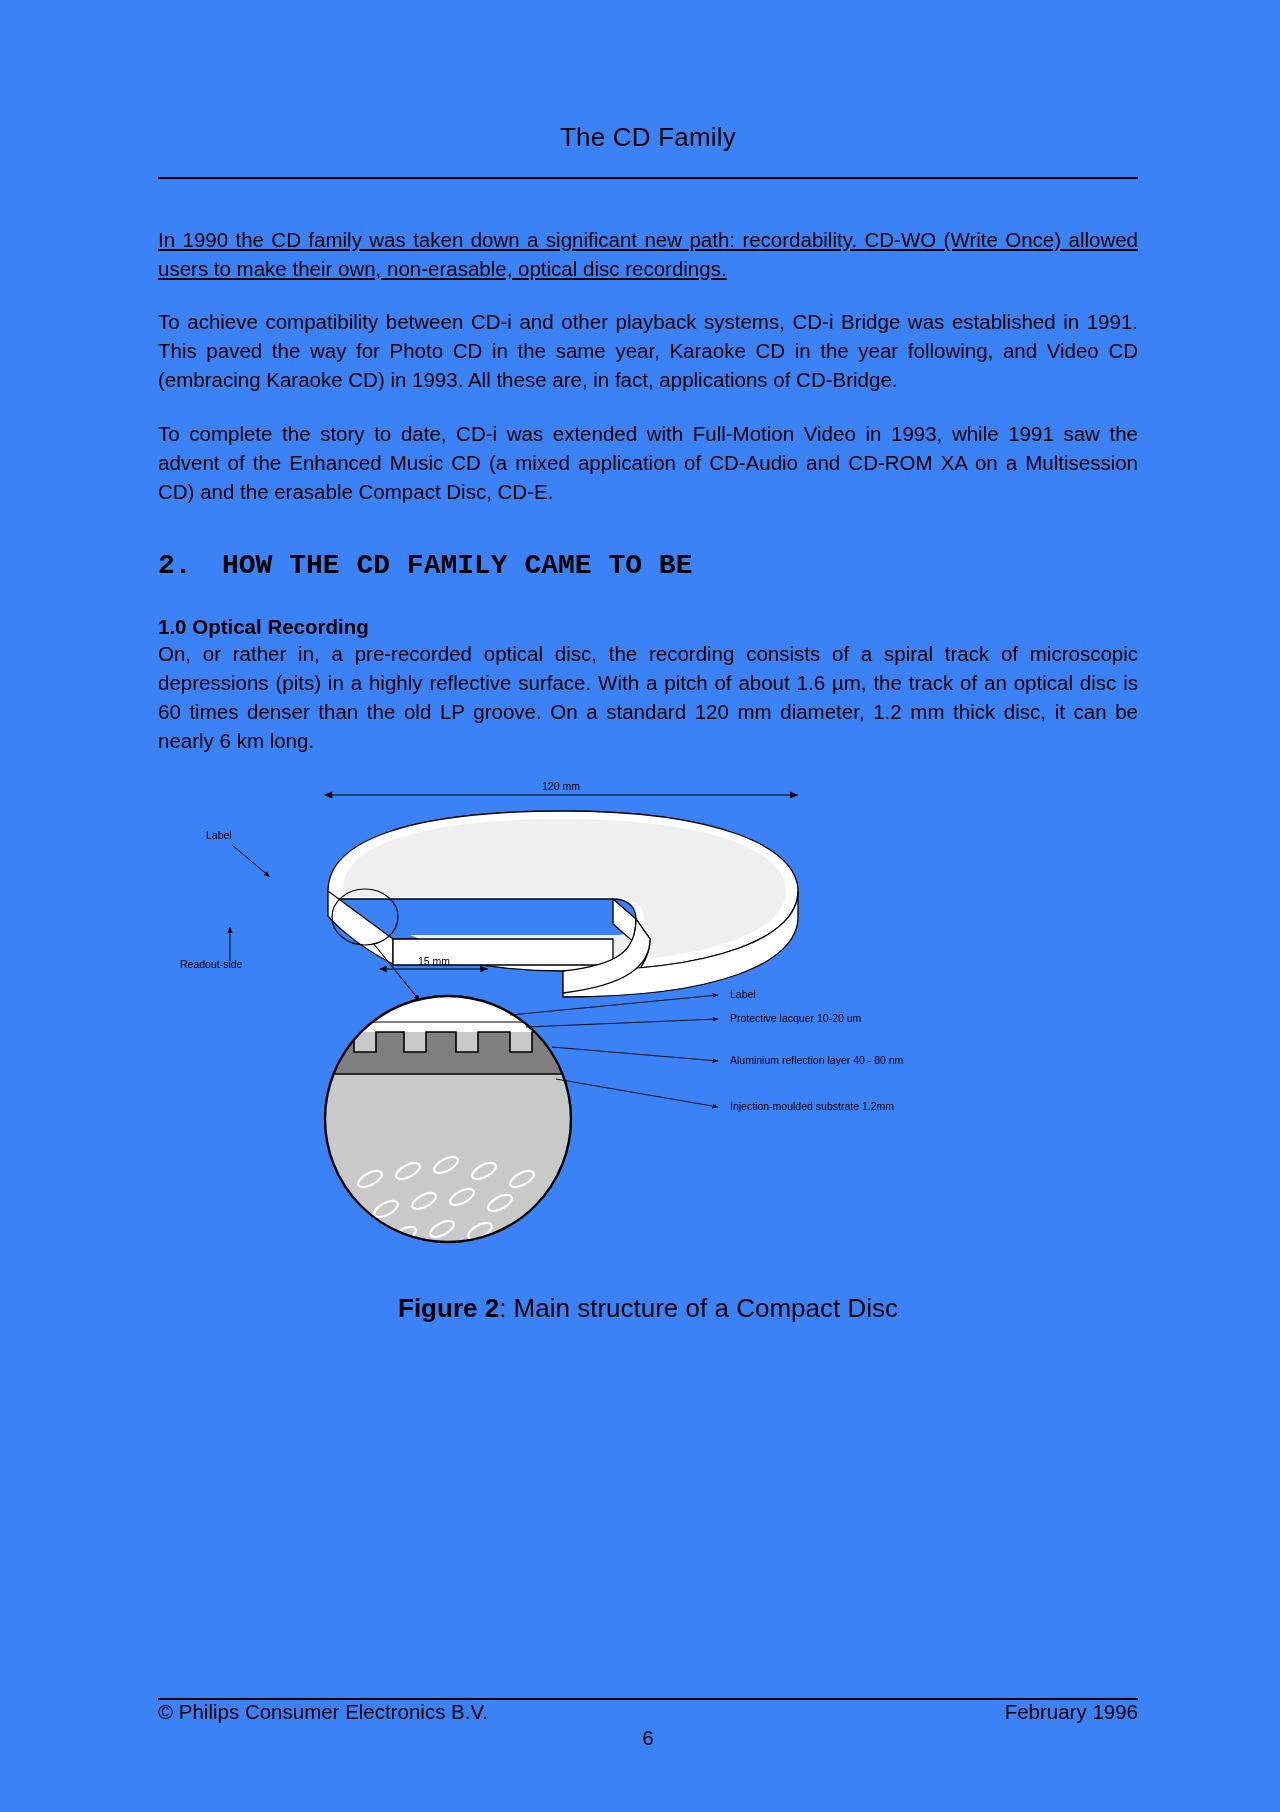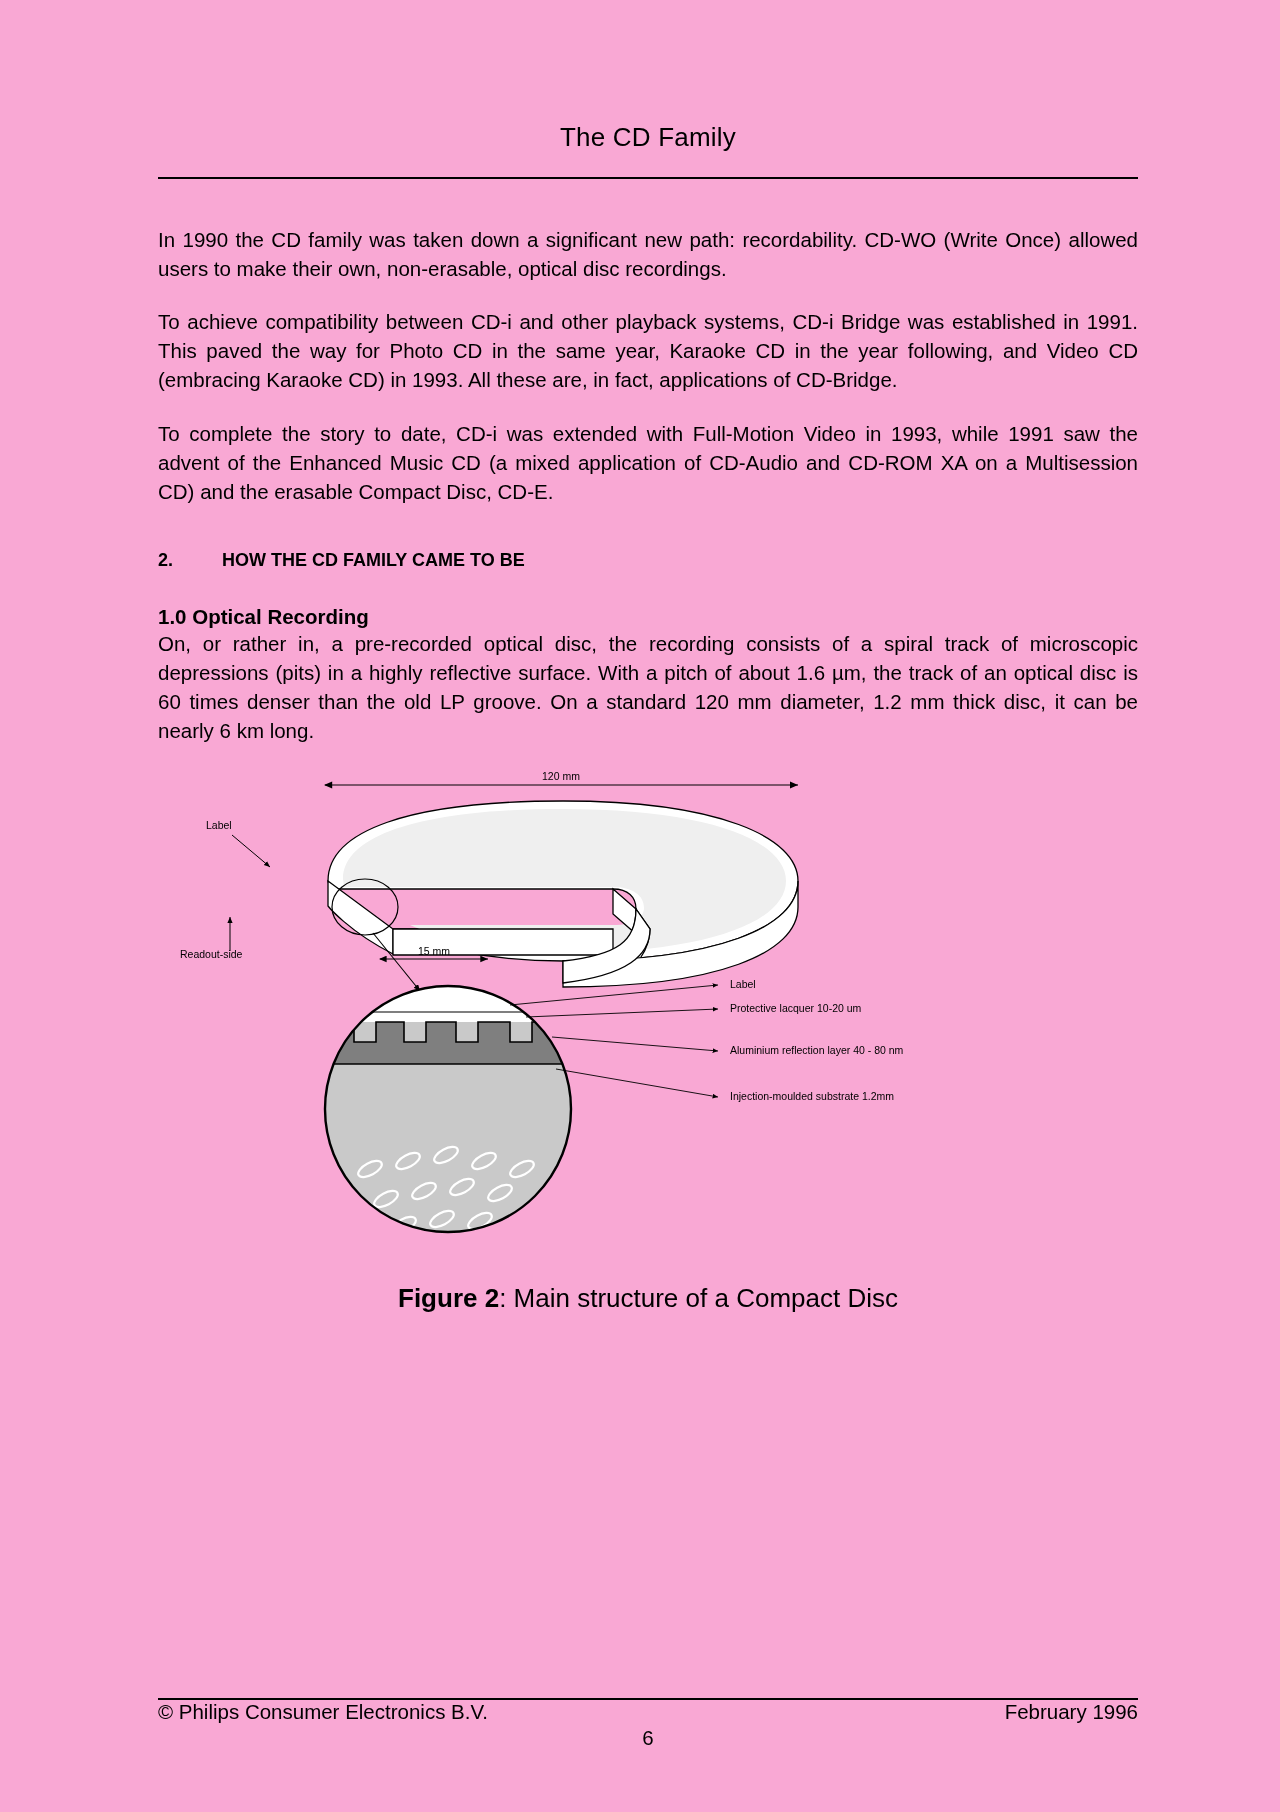--- a/index.html
+++ b/index.html
@@ -13,21 +13,21 @@
     font-family: "Liberation Sans", sans-serif;
     color: #000000;
     position: relative;
     overflow: hidden;
   }
   .page {
     position: absolute;
     left: 0; top: 0;
     width: 1280px;
     height: 1812px;
-    background: #f9a8d4;
+    background: #3b82f6;
   }
   .content {
     position: absolute;
     left: 158px;
     top: 0;
     width: 980px;
   }
   .doc-title {
     text-align: center;
     font-size: 26px;
@@ -45,25 +45,27 @@
     margin-top: 8px;
   }
   p.body-text {
     font-size: 20.5px;
     line-height: 1.42;
     text-align: justify;
     margin: 0 0 24px 0;
   }
   p.first {
     margin-top: 46px;
+    text-decoration: underline;
   }
   h2.section {
-    font-size: 18px;
+    font-size: 28px;
     font-weight: bold;
     margin: 44px 0 0 0;
+    font-family: Liberation Mono, monospace;
   }
   h2.section .num {
     display: inline-block;
     width: 64px;
   }
   h3.subsection {
     font-size: 20.5px;
     font-weight: bold;
     margin: 34px 0 0 0;
   }

